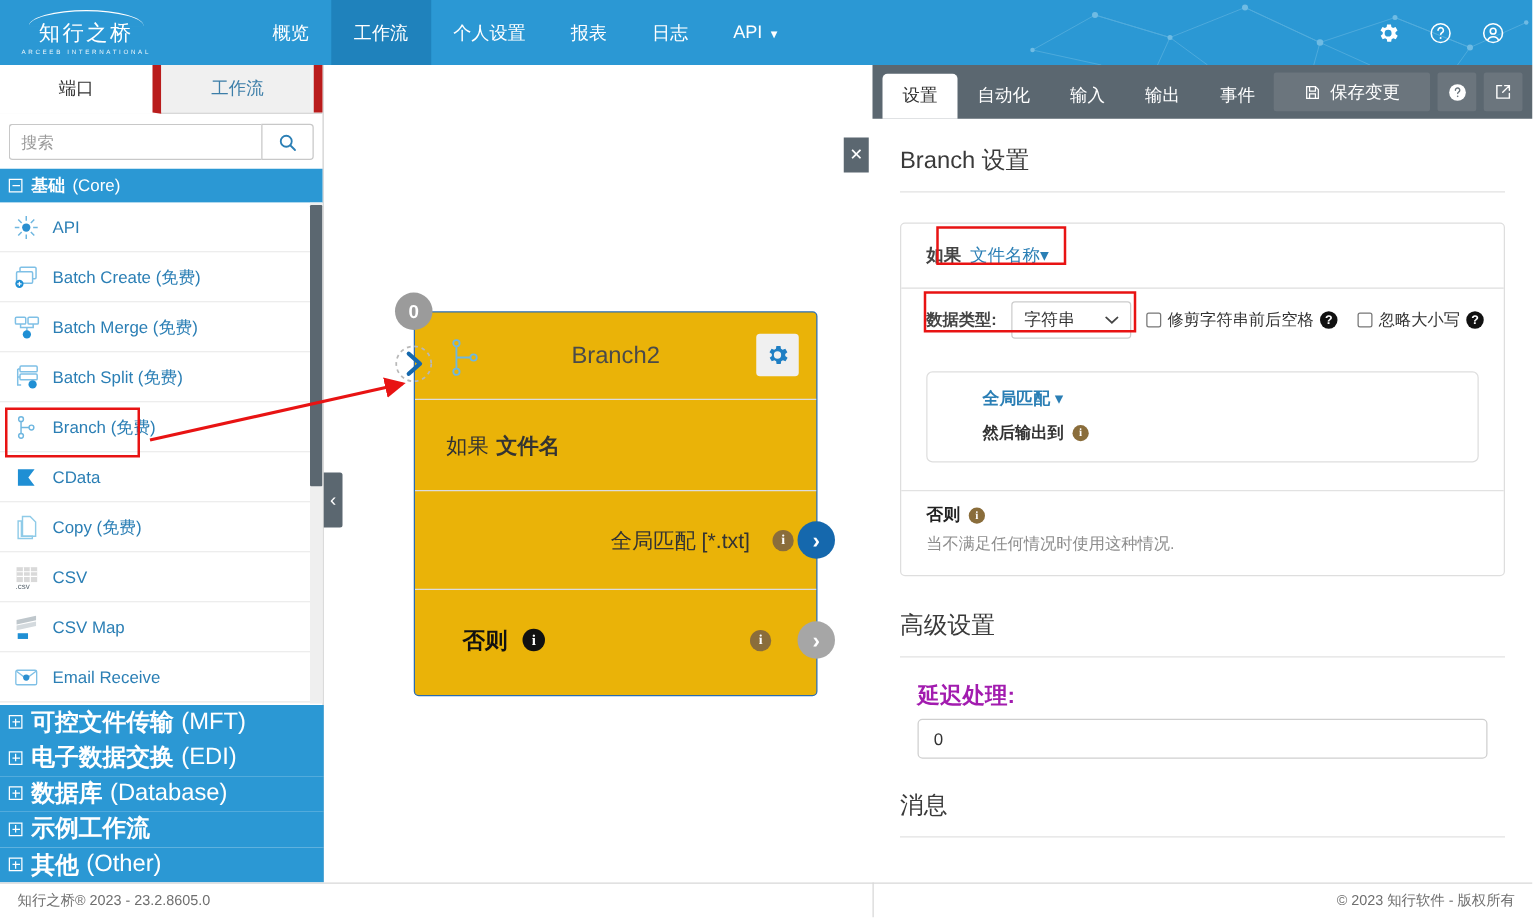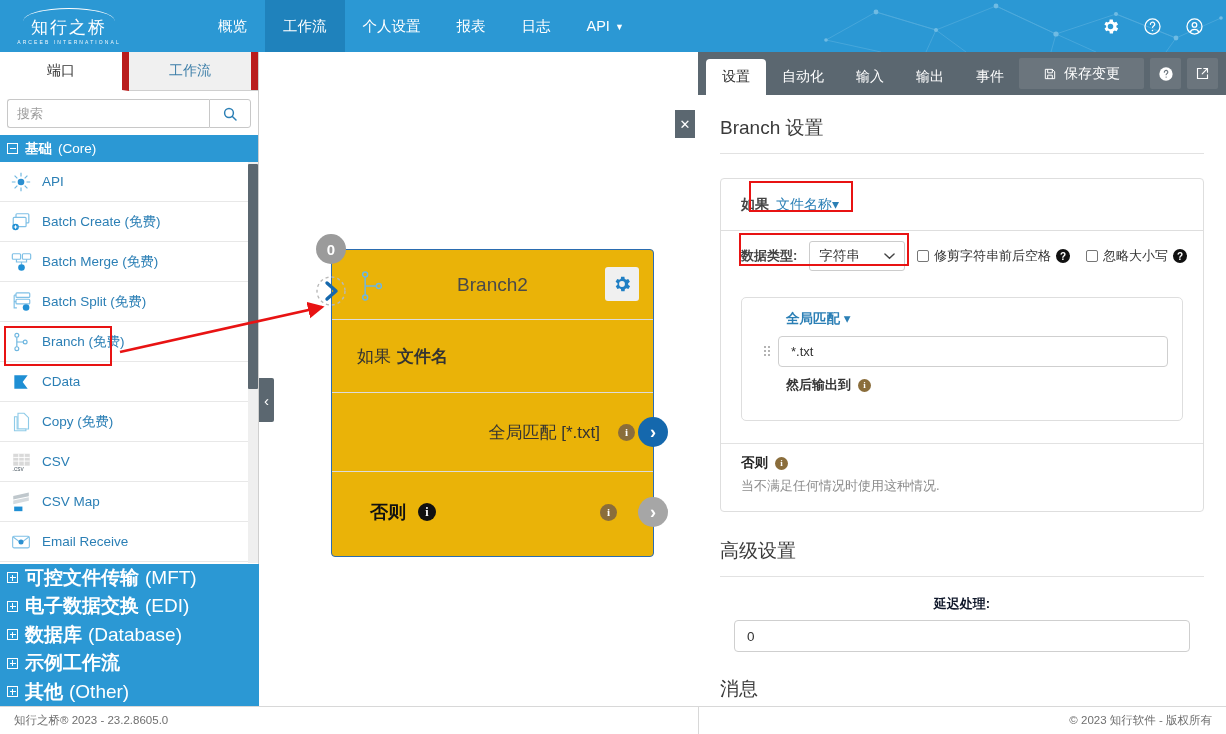--- a/index.html
+++ b/index.html
@@ -186,33 +186,33 @@
     background: #fff; font-size: 13.5px; color: #333; display: flex; align-items: center;
     justify-content: space-between; padding: 0 9px; cursor: pointer;
   }
   .cbs { margin-left: auto; display: flex; align-items: center; gap: 16px; }
   .cb-item { display: flex; align-items: center; gap: 5px; font-size: 13px; color: #333; cursor: pointer; }
   .cb { width: 12px; height: 12px; border: 1px solid #767676; background: #fff; border-radius: 2px; }
   .help-dot {
     width: 14px; height: 14px; border-radius: 50%; background: #111; color: #fff; font-size: 10px;
     display: inline-flex; align-items: center; justify-content: center; font-weight: bold; flex: 0 0 auto;
   }
-  .rule-box { margin: 16px 20px 0 20px; border: 1px solid #dedede; border-radius: 5px; padding: 12px 14px 26px 14px; }
+  .rule-box { margin: 16px 20px 0 20px; border: 1px solid #dedede; border-radius: 5px; padding: 12px 14px 14px 14px; }
   .rule-op { font-size: 13.5px; color: #2b7fb5; font-weight: bold; margin-left: 30px; cursor: pointer; }
   .rule-inputrow { display: flex; align-items: center; margin-top: 8px; }
   .drag-dots { width: 22px; display: flex; align-items: center; justify-content: center; cursor: grab; }
   .rule-input {
     flex: 1; height: 31px; border: 1px solid #cfcfcf; border-radius: 4px; background: #fff;
     font-size: 13px; color: #333; display: flex; align-items: center; padding: 0 12px;
   }
   .rule-then { margin-left: 30px; margin-top: 9px; font-size: 13px; color: #333; font-weight: bold; display: flex; align-items: center; gap: 7px; }
   .else-sec { margin-top: 22px; padding-top: 10px; border-top: 1px solid #e2e2e2; }
   .else-title { font-size: 13.5px; color: #222; font-weight: bold; display: flex; align-items: center; gap: 7px; }
   .else-desc { font-size: 13px; color: #8d8d8d; margin-top: 5px; }
-  .adv-lbl { font-size: 13px; color: #0f172a; font-weight: bold; margin-top: 18px; text-align: center; }
+  .adv-lbl { font-size: 18px; color: #a21caf; font-weight: bold; margin-top: 18px; }
   .adv-input {
     margin-top: 7px; height: 32px; border: 1px solid #cfcfcf; border-radius: 4px;
     display: flex; align-items: center; padding: 0 12px; font-size: 13.5px; color: #333;
   }
 
   
   .footer {
     position: absolute; left: 0; bottom: 0; width: 1226px; height: 28px;
     background: #ffffff; border-top: 1px solid #d8d8d8; display: flex; align-items: center;
     justify-content: space-between; padding: 0 14px; font-size: 11.5px; color: #6f6f6f;
@@ -597,33 +597,20 @@
               <span class="help-dot">?</span>
             </span>
           </span>
         </div>
 
         <div class="rule-box">
           <div class="rule-op">
             <span>全局匹配</span>
             <span>▾</span>
           </div>
-          <div class="rule-inputrow">
-            <span class="drag-dots">
-              <svg width="8" height="16" viewBox="0 0 8 16" fill="#9a9a9a">
-                <circle cx="2" cy="3" r="1"></circle>
-                  <circle cx="6" cy="3" r="1"></circle>
-                <circle cx="2" cy="7" r="1"></circle>
-                  <circle cx="6" cy="7" r="1"></circle>
-                <circle cx="2" cy="11" r="1"></circle>
-                  <circle cx="6" cy="11" r="1"></circle>
-              </svg>
-            </span>
-            <span class="rule-input">*.txt</span>
-          </div>
           <div class="rule-then">
             <span>然后输出到</span>
             <span class="info-circle" style="width:13px;height:13px;font-size:9px">i</span>
           </div>
         </div>
 
         <div class="else-sec" style="margin:22px 0 0 0; padding:10px 20px 16px 20px;">
           <div class="else-title">
             <span>否则</span>
             <span class="info-circle" style="width:13px;height:13px;font-size:9px">i</span>

